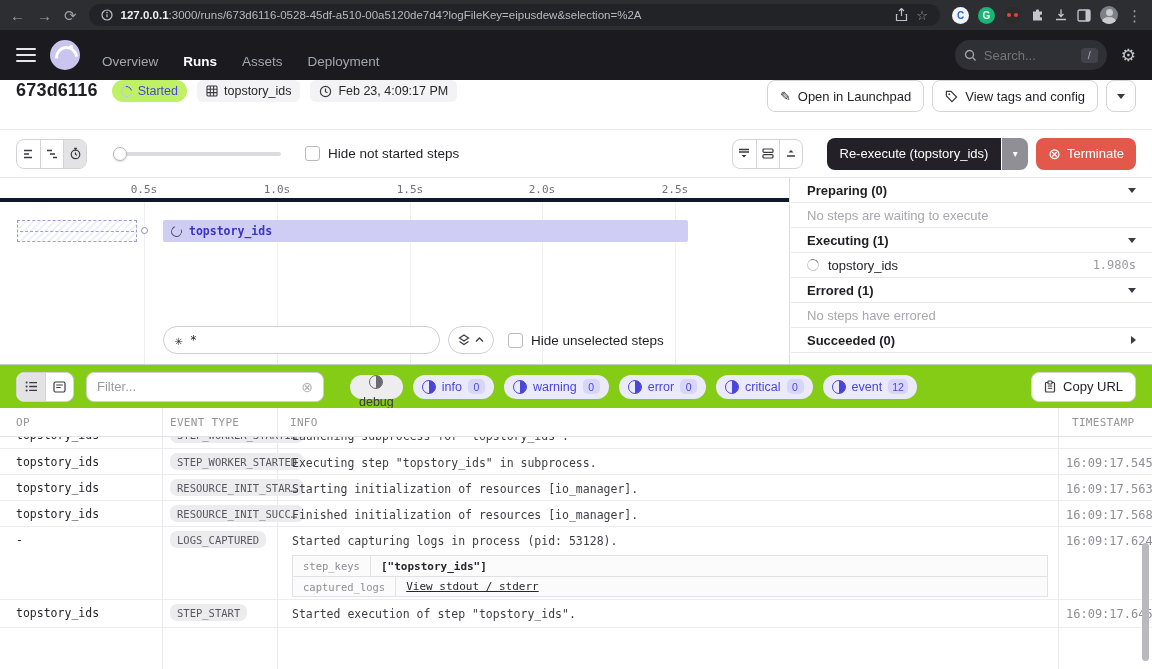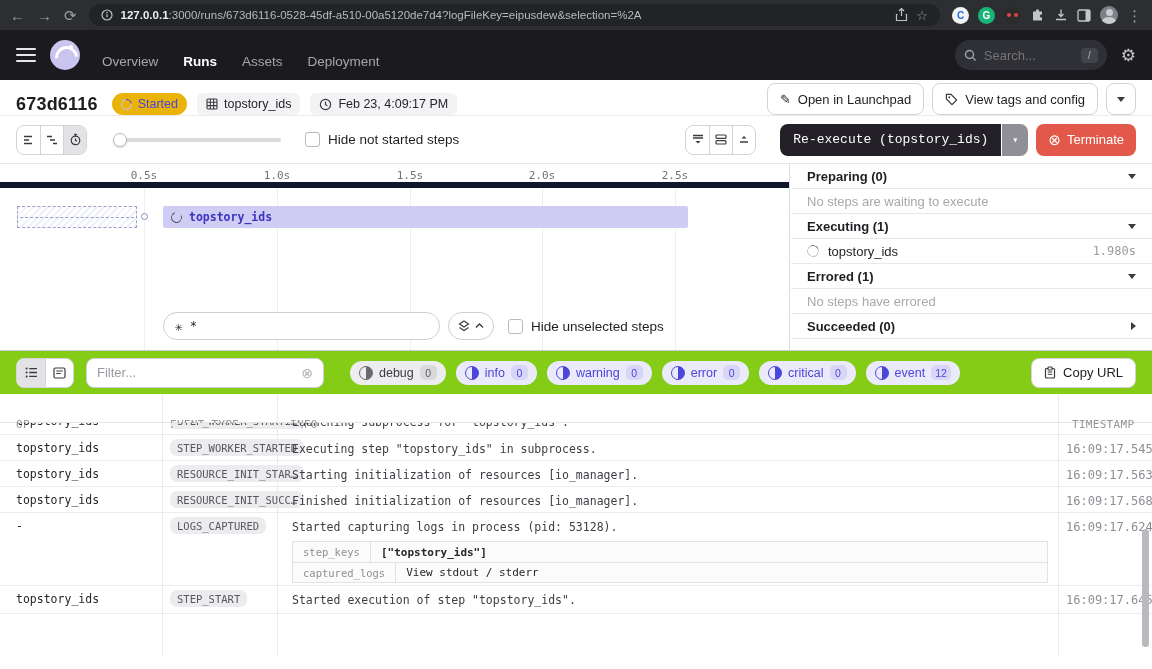--- a/index.html
+++ b/index.html
@@ -49,27 +49,27 @@
   .nv.active { color:#fff; font-weight:bold; }
   .nav-search { margin-left:auto; width:152px; height:30px; background:#2f3036; border-radius:15px;
                 display:flex; align-items:center; padding:0 9px; gap:7px; }
   .nav-search input { flex:1; min-width:0; background:transparent; border:none; outline:none;
                       color:#b9bcc2; font-size:13px; font-family:"Liberation Sans",sans-serif; }
   .slash-badge { background:#43444b; color:#a7aab0; font-size:11px; border-radius:4px;
                  padding:1.5px 7px; }
   .gear { color:#c3c5ca; font-size:17px; margin-left:14px; cursor:pointer; }
 
   
-  .run-header { height:36px; background:#fff; border-bottom:1px solid #ececef;
-                display:flex; align-items:flex-end; padding:0 16px; }
+  .run-header { height:50px; background:#fff; border-bottom:1px solid #ececef;
+                display:flex; align-items:flex-start; padding:0 16px; }
   .run-id { font-size:18px; font-weight:bold; color:#1f1f23; letter-spacing:.2px; }
   .hdr-tags { display:flex; align-items:center; gap:10px; margin-left:14px; }
   .pillb { height:22px; display:flex; align-items:center; gap:6px; border-radius:11px;
            padding:0 9px; font-size:12.5px; }
-  .pill-started { background:#eab308; color:#4b45da; }
+  .pill-started { background:#bef264; color:#4b45da; }
   .pill-tag { background:#f3f3f5; color:#26262b; border-radius:6px; }
   .spin { width:11px; height:11px; border-radius:50%; border:1.5px solid #c6c2f0;
           border-top-color:#4b45da; transform:rotate(35deg); }
   .hdr-actions { margin-left:auto; display:flex; align-items:center; gap:8px; }
   .btn-outline { height:32px; border:1px solid #d4d4d8; border-radius:8px; background:#fff;
                  display:flex; align-items:center; gap:7px; padding:0 12px; font-size:13px;
                  color:#1f1f23; cursor:pointer; white-space:nowrap; }
   .btn-sq { width:30px; padding:0; justify-content:center; }
   .caret-d { width:0; height:0; border-left:4px solid transparent; border-right:4px solid transparent;
              border-top:5px solid #3a3a40; }
@@ -84,33 +84,33 @@
                cursor:pointer; }
   .seg .cell + .cell { border-left:1px solid #d4d4d8; }
   .seg .cell.sel { background:#e3e3e6; }
   .slider { margin-left:26px; width:168px; height:14px; position:relative; cursor:pointer; }
   .slider .track { position:absolute; left:0; right:0; top:5px; height:4px; background:#dcdcdf; border-radius:2px; }
   .slider .knob { position:absolute; left:0; top:0; width:14px; height:14px; border-radius:50%;
                   background:#fff; border:1px solid #b9b9bd; box-shadow:0 1px 2px rgba(0,0,0,.15); }
   .chk { width:15px; height:15px; border:1.5px solid #b9b9bf; border-radius:3px; background:#fff; cursor:pointer; }
   .chk-label { font-size:13.5px; color:#1f1f23; margin-left:8px; }
   .tb-right { margin-left:auto; display:flex; align-items:center; }
-  .reexec { margin-left:24px; height:32px; display:flex; cursor:pointer;font-family:Liberation Mono, monospace; }
+  .reexec { margin-left:24px; height:32px; display:flex; cursor:pointer; }
   .reexec .main { background:#232127; color:#fff; font-size:13px; display:flex; align-items:center;
                   padding:0 13px; border-radius:8px 0 0 8px; white-space:nowrap; }
   .reexec .drop { width:26px; background:#8f8f95; border-radius:0 8px 8px 0; display:flex;
                   align-items:center; justify-content:center; color:#fff; font-size:10px; margin-left:1px; }
   .terminate { margin-left:8px; height:32px; background:#e2594c; color:#fff; border-radius:8px;
                display:flex; align-items:center; gap:6px; padding:0 12px; font-size:13px; cursor:pointer; }
   .terminate .x { font-size:15px; line-height:1; }
 
   
   .split { position:relative; height:187px; background:#fff; border-bottom:1px solid #c9c9cf; }
   .gantt { position:absolute; left:0; top:0; bottom:0; width:790px; border-right:1px solid #dedee2; overflow:hidden; }
-  .axis { height:24px; border-bottom:6px solid #0f172a; position:relative; }
+  .axis { height:24px; border-bottom:4px solid #0f172a; position:relative; }
   .tick { position:absolute; top:5px; transform:translateX(-50%); font-size:11px; color:#70707a; }
   .gridline { position:absolute; top:24px; bottom:0; width:1px; background:#efeff2; }
   .wait-box { position:absolute; left:17px; top:42px; width:120px; height:22px;
               border:1px dashed #9e9ecf;
               background:repeating-linear-gradient(135deg,#eef0fa 0px,#eef0fa 2px,#ffffff 2px,#ffffff 5px); }
   .wait-box::after { content:""; position:absolute; left:2px; right:2px; top:50%;
                      border-top:1px dashed #9e9ecf; }
   .connector { position:absolute; left:141px; top:49px; width:7px; height:7px; border-radius:50%;
                border:1px solid #8c8cc4; background:#fff; }
   .gantt-bar { position:absolute; left:163px; top:42px; width:525px; height:22px; background:#cfcdf3;
@@ -145,53 +145,53 @@
   .seg-sm .cell { width:28px; height:28px; }
   .filter-box { margin-left:12px; width:238px; height:30px; border:1px solid #cfcfd4; border-radius:8px;
                 display:flex; align-items:center; padding:0 10px; gap:6px; background:#fff; }
   .filter-box input { flex:1; min-width:0; border:none; outline:none; font-size:13px; color:#33333a;
                       font-family:"Liberation Sans",sans-serif; }
   .filter-box input::placeholder { color:#9a9aa1; }
   .clear-x { color:#b0b0b6; font-size:14px; cursor:pointer; }
   .chips { display:flex; gap:10px; margin-left:26px; }
   .chip { height:24px; border-radius:12px; display:flex; align-items:center; gap:6px; padding:0 9px;
           font-size:12.5px; cursor:pointer; }
-  .chip.off { background:#ededef; color:#3a3a3f; }
+  .chip.off { background:#ededef; color:#3a3a3f;flex-direction:column; }
   .chip.on  { background:#ebeafb; color:#4b45da; }
   .tgl { width:14px; height:14px; border-radius:50%; border:1.5px solid currentColor; flex:none;
          background:linear-gradient(90deg,transparent 50%,currentColor 50%); }
   .chip.off .tgl { color:#6a6a70; }
   .cnt { min-width:17px; height:15px; border-radius:5px; display:flex; align-items:center;
          justify-content:center; font-size:10.5px; padding:0 4px; }
   .chip.off .cnt { background:#d9d9dc; color:#5a5a60; }
   .chip.on .cnt  { background:#d8d6f7; color:#4b45da; }
   .copy-url { margin-left:auto; }
 
   .log-table { position:relative; height:261px; background:#fff; overflow:hidden;
                font-family:"DejaVu Sans Mono",monospace; }
   .colline { position:absolute; top:0; bottom:0; width:1px; background:#eaeaee; }
   .lt-header { height:29px; border-bottom:1px solid #e4e4e7; position:relative;
                font-size:11px; color:#95959b; letter-spacing:.3px; }
-  .lt-header span { position:absolute; top:24px; }
+  .lt-header span { position:absolute; top:8px; }
   .lt-rows { position:absolute; top:29px; left:0; right:0; bottom:0; }
   .lrow { position:relative; border-bottom:1px solid #ededf0; overflow:hidden; }
   .c-op { position:absolute; left:16px; top:6px; font-size:11.5px; color:#26262b; }
   .c-badge { position:absolute; left:170px; top:4px; background:#ececef; border-radius:7px;
              padding:2.5px 7px; font-size:10.5px; color:#57575e; white-space:nowrap; }
   .c-info { position:absolute; left:292px; top:7px; font-size:11.5px; color:#3d3d44; white-space:nowrap; }
   .c-ts { position:absolute; left:1066px; top:7px; font-size:12px; color:#8e8e95; }
   .meta-table { position:absolute; left:292px; top:28px; width:756px; border:1px solid #e2e2e6;
                 background:#fbfbfc; }
   .meta-row { display:flex; align-items:center; height:20px; }
   .meta-row + .meta-row { border-top:1px solid #e2e2e6; }
   .meta-key { padding:0 10px; font-size:10.5px; color:#8e8e95; border-right:1px solid #e2e2e6;
               height:100%; display:flex; align-items:center; }
   .meta-val { padding:0 10px; font-size:11px; color:#26262b; }
   .meta-val.bold { font-weight:bold; }
-  .meta-val.link { cursor:pointer; }
+  .meta-val.link { cursor:pointer;text-decoration:underline; }
   .vscroll { position:absolute; right:3px; top:135px; width:7px; height:118px; background:#b9b9be;
              border-radius:4px; }
 
   svg.ic { display:block; }
 </style>
 </head>
 <body>
 
 <div class="browser-bar">
   <span class="bnav">←</span>

